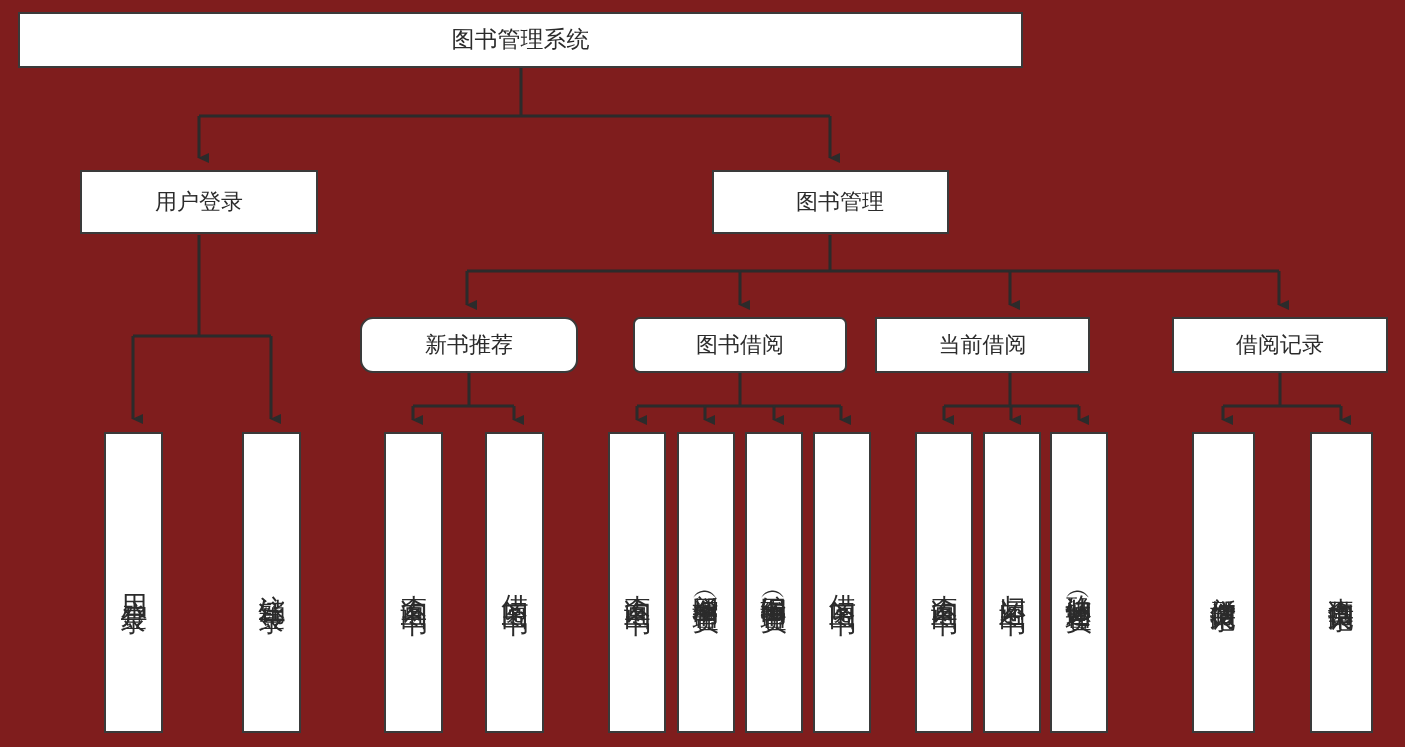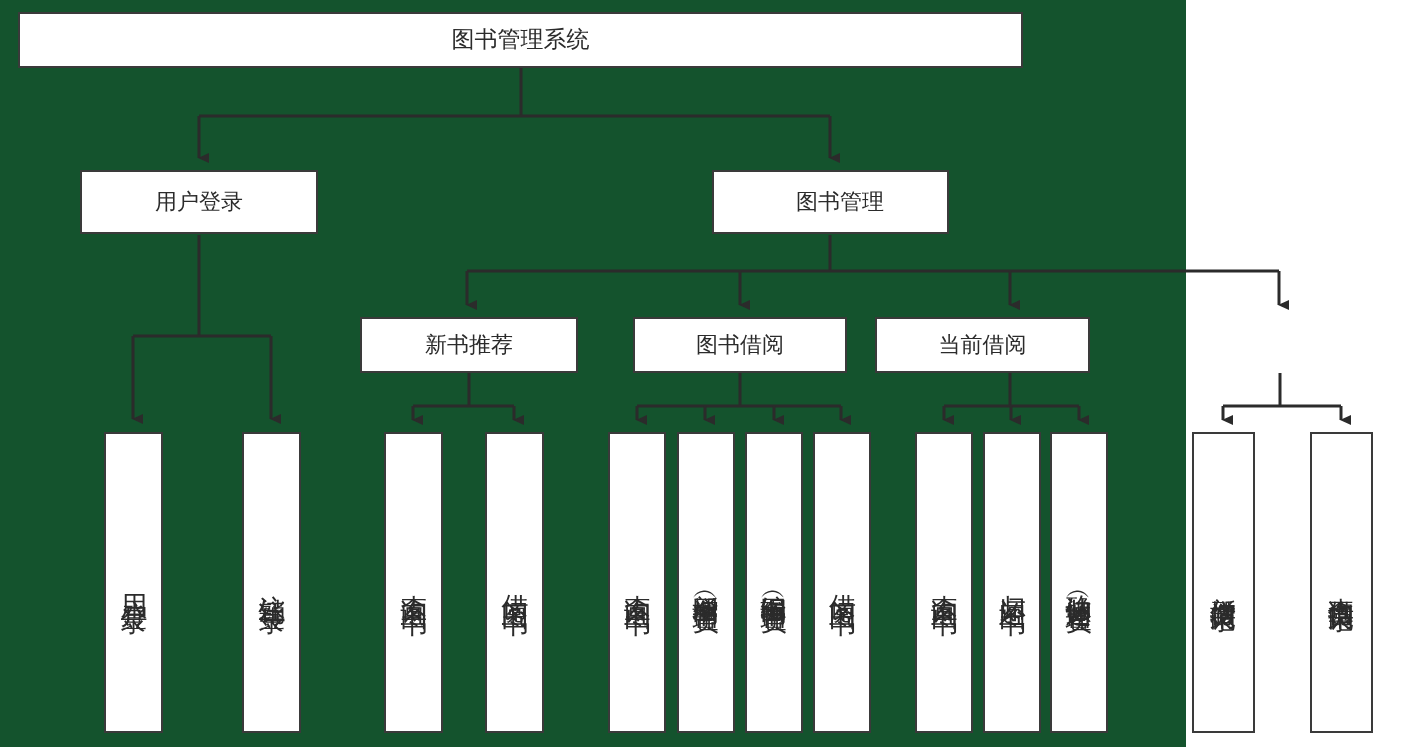--- a/index.html
+++ b/index.html
@@ -1,18 +1,18 @@
 <!DOCTYPE html>
 <html><head>
 <meta charset="utf-8">
 <style>
   html,body{margin:0;padding:0;background:#ffffff;}
   body{width:1405px;height:747px;overflow:hidden;
        font-family:"Liberation Sans","DejaVu Sans",sans-serif;}
-  #canvas{position:relative;width:1186px;height:747px;background:#14532d;}
+  #canvas{position:relative;width:1405px;height:747px;background:#7f1d1d;}
   svg.wires{position:absolute;left:0;top:0;width:1405px;height:747px;pointer-events:none;}
   .node{position:absolute;box-sizing:border-box;background:#ffffff;
         border:2px solid #3a3a3a;display:flex;align-items:center;justify-content:center;}
   .node .lbl{color:#2b2b2b;line-height:1.18;text-align:center;white-space:pre;}
   .node.root .lbl{font-size:23px;}
   .node.lvl2 .lbl{font-size:22px;}
   .node.lvl3 .lbl{font-size:22px;}
   .node.leaf{align-items:center;}
   .node.leaf .lbl{writing-mode:vertical-rl;text-orientation:upright;
         font-size:27px;letter-spacing:5px;line-height:1;}
@@ -79,28 +79,31 @@
     <span class="lbl">图书管理系统</span>
   </div>
 
   <div class="node lvl2" style="left:80px;top:170px;width:238px;height:64px;">
     <span class="lbl">用户登录</span>
   </div>
   <div class="node lvl2" style="left:712px;top:170px;width:237px;height:64px;padding-left:19px;">
     <span class="lbl">图书管理</span>
   </div>
 
-  <div class="node lvl3" style="left:360px;top:317px;width:218px;height:56px;">
+  <div class="node lvl3" style="left:360px;top:317px;width:218px;height:56px;border-radius:13px;">
     <span class="lbl">新书推荐</span>
   </div>
-  <div class="node lvl3" style="left:633px;top:317px;width:214px;height:56px;">
+  <div class="node lvl3" style="left:633px;top:317px;width:214px;height:56px;border-radius:7px;">
     <span class="lbl">图书借阅</span>
   </div>
   <div class="node lvl3" style="left:875px;top:317px;width:215px;height:56px;">
     <span class="lbl">当前借阅</span>
+  </div>
+  <div class="node lvl3" style="left:1172px;top:317px;width:216px;height:56px;">
+    <span class="lbl">借阅记录</span>
   </div>
 
   <div class="node leaf" style="left:104px;top:432px;width:59px;height:301px;">
     <span class="lbl">用户登录</span>
   </div>
   <div class="node leaf" style="left:242px;top:432px;width:59px;height:301px;">
     <span class="lbl">注销登录</span>
   </div>
 
   <div class="node leaf" style="left:384px;top:432px;width:59px;height:301px;">

